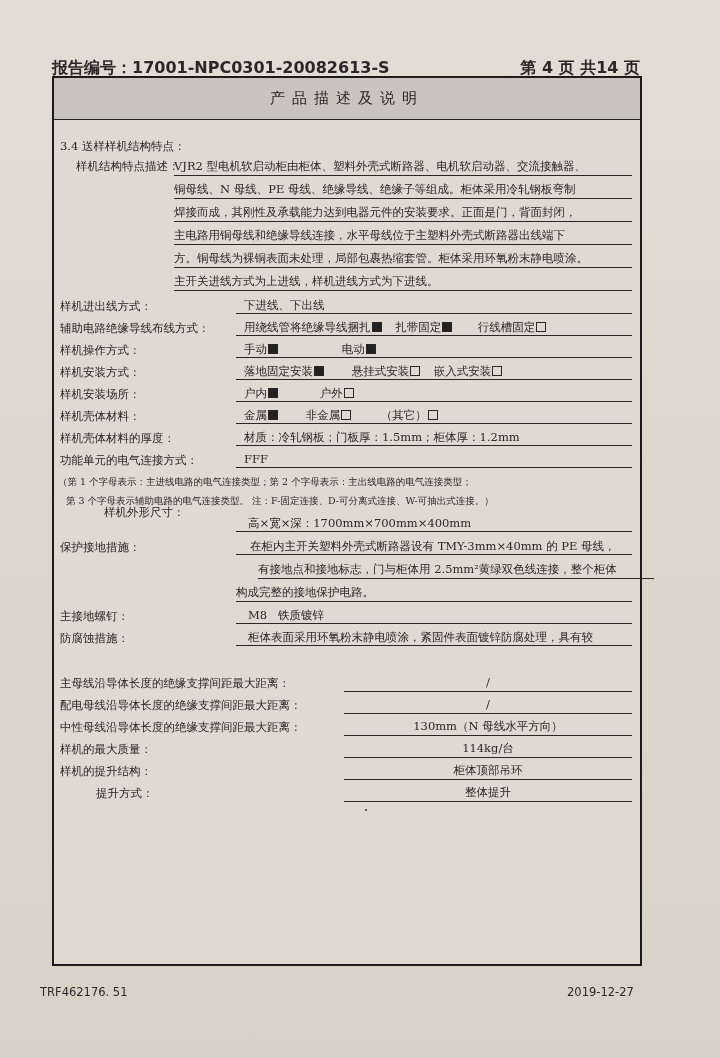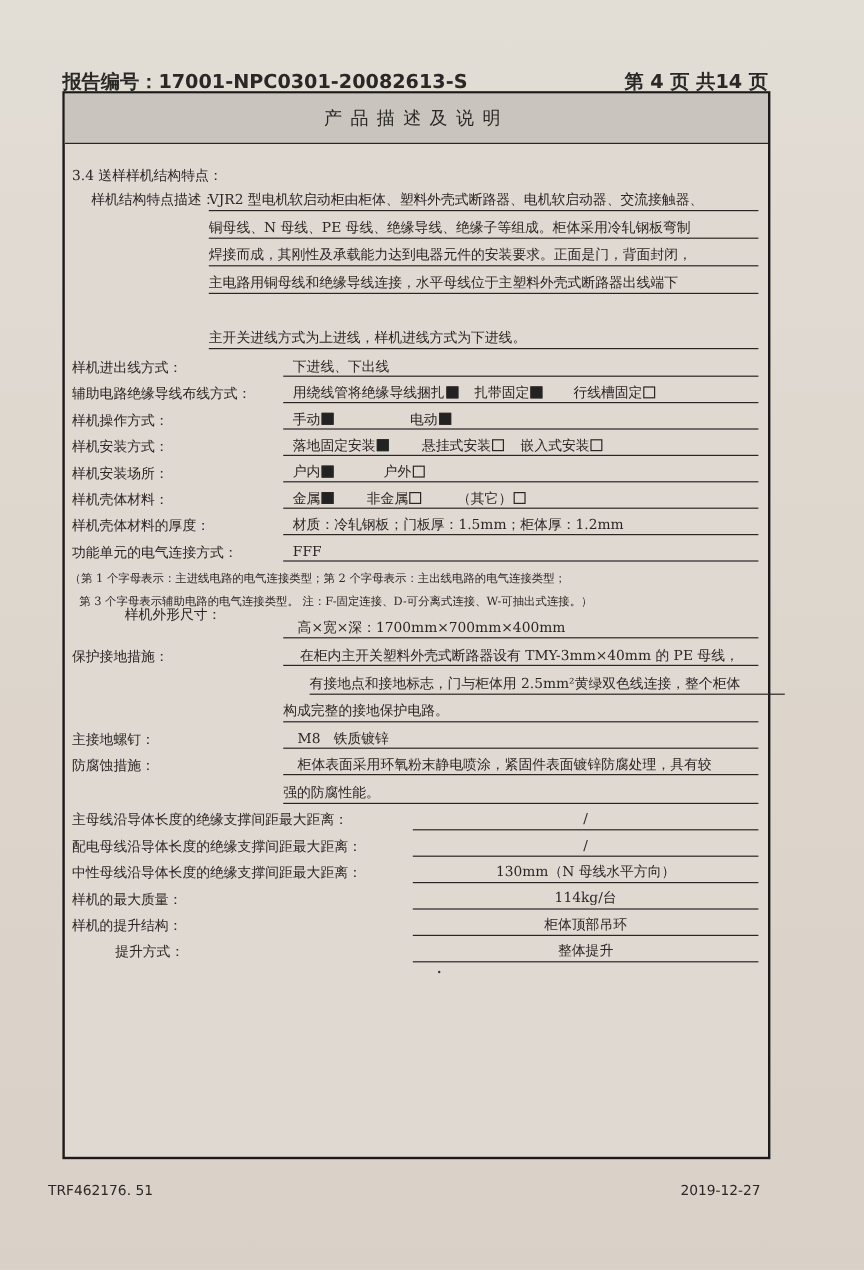--- a/index.html
+++ b/index.html
@@ -40,20 +40,21 @@
   </div>
 
   <div class="content">
     <div class="label" style="left:6px;top:20px;">3.4 送样样机结构特点：</div>
 
     <div class="label" style="left:22px;top:40px;">样机结构特点描述：</div>
     <div class="val" style="left:120px;width:458px;top:39px;">VJR2 型电机软启动柜由柜体、塑料外壳式断路器、电机软启动器、交流接触器、</div>
     <div class="val" style="left:120px;width:458px;top:62px;">铜母线、N 母线、PE 母线、绝缘导线、绝缘子等组成。柜体采用冷轧钢板弯制</div>
     <div class="val" style="left:120px;width:458px;top:85px;">焊接而成，其刚性及承载能力达到电器元件的安装要求。正面是门，背面封闭，</div>
     <div class="val" style="left:120px;width:458px;top:108px;">主电路用铜母线和绝缘导线连接，水平母线位于主塑料外壳式断路器出线端下</div>
+    <div class="val" style="left:120px;width:458px;top:131px;">方。铜母线为裸铜表面未处理，局部包裹热缩套管。柜体采用环氧粉末静电喷涂。</div>
     <div class="val" style="left:120px;width:458px;top:154px;">主开关进线方式为上进线，样机进线方式为下进线。</div>
 
     <div class="label" style="left:6px;top:180px;">样机进出线方式：</div>
     <div class="val" style="left:182px;width:396px;top:178px;padding-left:8px;box-sizing:border-box;">下进线、下出线</div>
 
     <div class="label" style="left:6px;top:202px;">辅助电路绝缘导线布线方式：</div>
     <div class="val" style="left:182px;width:396px;top:200px;padding-left:8px;box-sizing:border-box;">
       <span>用绕线管将绝缘导线捆扎</span><span class="chk on"></span>
       <span>扎带固定</span><span class="chk on" style="margin-right:22px;"></span>
       <span>行线槽固定</span><span class="chk"></span>
@@ -99,21 +100,20 @@
     <div class="label" style="left:6px;top:421px;">保护接地措施：</div>
     <div class="val" style="left:182px;width:396px;top:419px;padding-left:14px;box-sizing:border-box;">在柜内主开关塑料外壳式断路器设有 TMY-3mm×40mm 的 PE 母线，</div>
     <div class="val" style="left:182px;width:396px;top:442px;margin-left:22px;">有接地点和接地标志，门与柜体用 2.5mm²黄绿双色线连接，整个柜体</div>
     <div class="val" style="left:182px;width:396px;top:465px;">构成完整的接地保护电路。</div>
 
     <div class="label" style="left:6px;top:490px;">主接地螺钉：</div>
     <div class="val" style="left:182px;width:396px;top:488px;padding-left:12px;box-sizing:border-box;white-space:pre;">M8   铁质镀锌</div>
 
     <div class="label" style="left:6px;top:512px;">防腐蚀措施：</div>
     <div class="val" style="left:182px;width:396px;top:510px;padding-left:12px;box-sizing:border-box;">柜体表面采用环氧粉末静电喷涂，紧固件表面镀锌防腐处理，具有较</div>
-    <div class="val" style="left:182px;width:396px;top:533px;">强的防腐性能。</div>
 
     <div class="label" style="left:6px;top:557px;">主母线沿导体长度的绝缘支撑间距最大距离：</div>
     <div class="val center" style="left:290px;width:288px;top:555px;">/</div>
 
     <div class="label" style="left:6px;top:579px;">配电母线沿导体长度的绝缘支撑间距最大距离：</div>
     <div class="val center" style="left:290px;width:288px;top:577px;">/</div>
 
     <div class="label" style="left:6px;top:601px;">中性母线沿导体长度的绝缘支撑间距最大距离：</div>
     <div class="val center" style="left:290px;width:288px;top:599px;">130mm（N 母线水平方向）</div>
 

